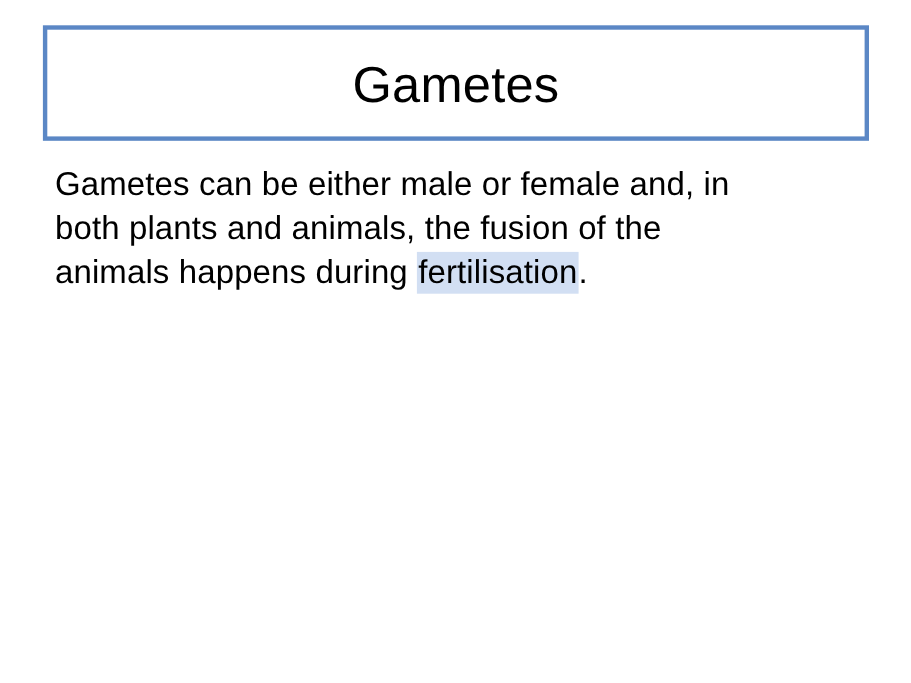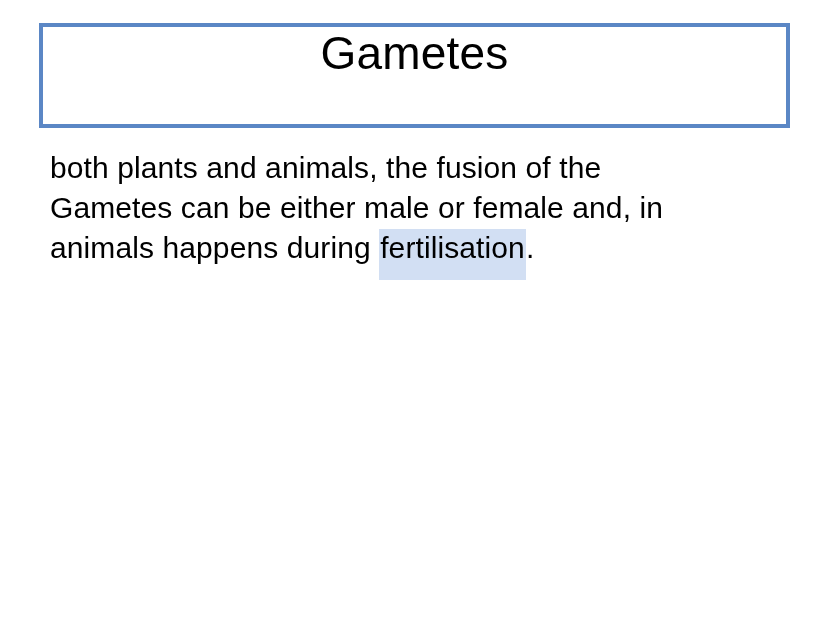--- a/index.html
+++ b/index.html
@@ -25,21 +25,21 @@
   .title-box {
     position: absolute;
     left: 39px;
     top: 23px;
     width: 751px;
     height: 105px;
     box-sizing: border-box;
     border: 4px solid #5b87c5;
     background: #ffffff;
     display: flex;
-    align-items: flex-start;
+    align-items: center;
     justify-content: center;
   }
 
   .title-text {
     font-family: "Liberation Sans", sans-serif;
     font-size: 46px;
     font-weight: 400;
     color: #000000;
     line-height: 1;
     letter-spacing: 0.2px;
@@ -60,40 +60,40 @@
     font-size: 30px;
     font-weight: 400;
     color: #000000;
     line-height: 40px;
     white-space: nowrap;
     letter-spacing: 0.1px;
   }
 
   .hl {
     background: #d2dff3;
-    padding: 2px 1px 16px 1px;
+    padding: 2px 1px 3px 1px;
   }
 </style>
 </head>
 <body>
 
 <div class="slide">
 
   <div class="title-box">
     <div class="title-text">Gametes</div>
   </div>
 
   <div class="body-block">
 
     <div class="body-line">
-      <span>both plants and animals, the fusion of the</span>
+      <span>Gametes can be either male or female and, in</span>
     </div>
 
     <div class="body-line">
-      <span>Gametes can be either male or female and, in</span>
+      <span>both plants and animals, the fusion of the</span>
     </div>
 
     <div class="body-line">
       <span>animals happens during </span><span class="hl">fertilisation</span><span>.</span>
     </div>
 
   </div>
 
 </div>
 

